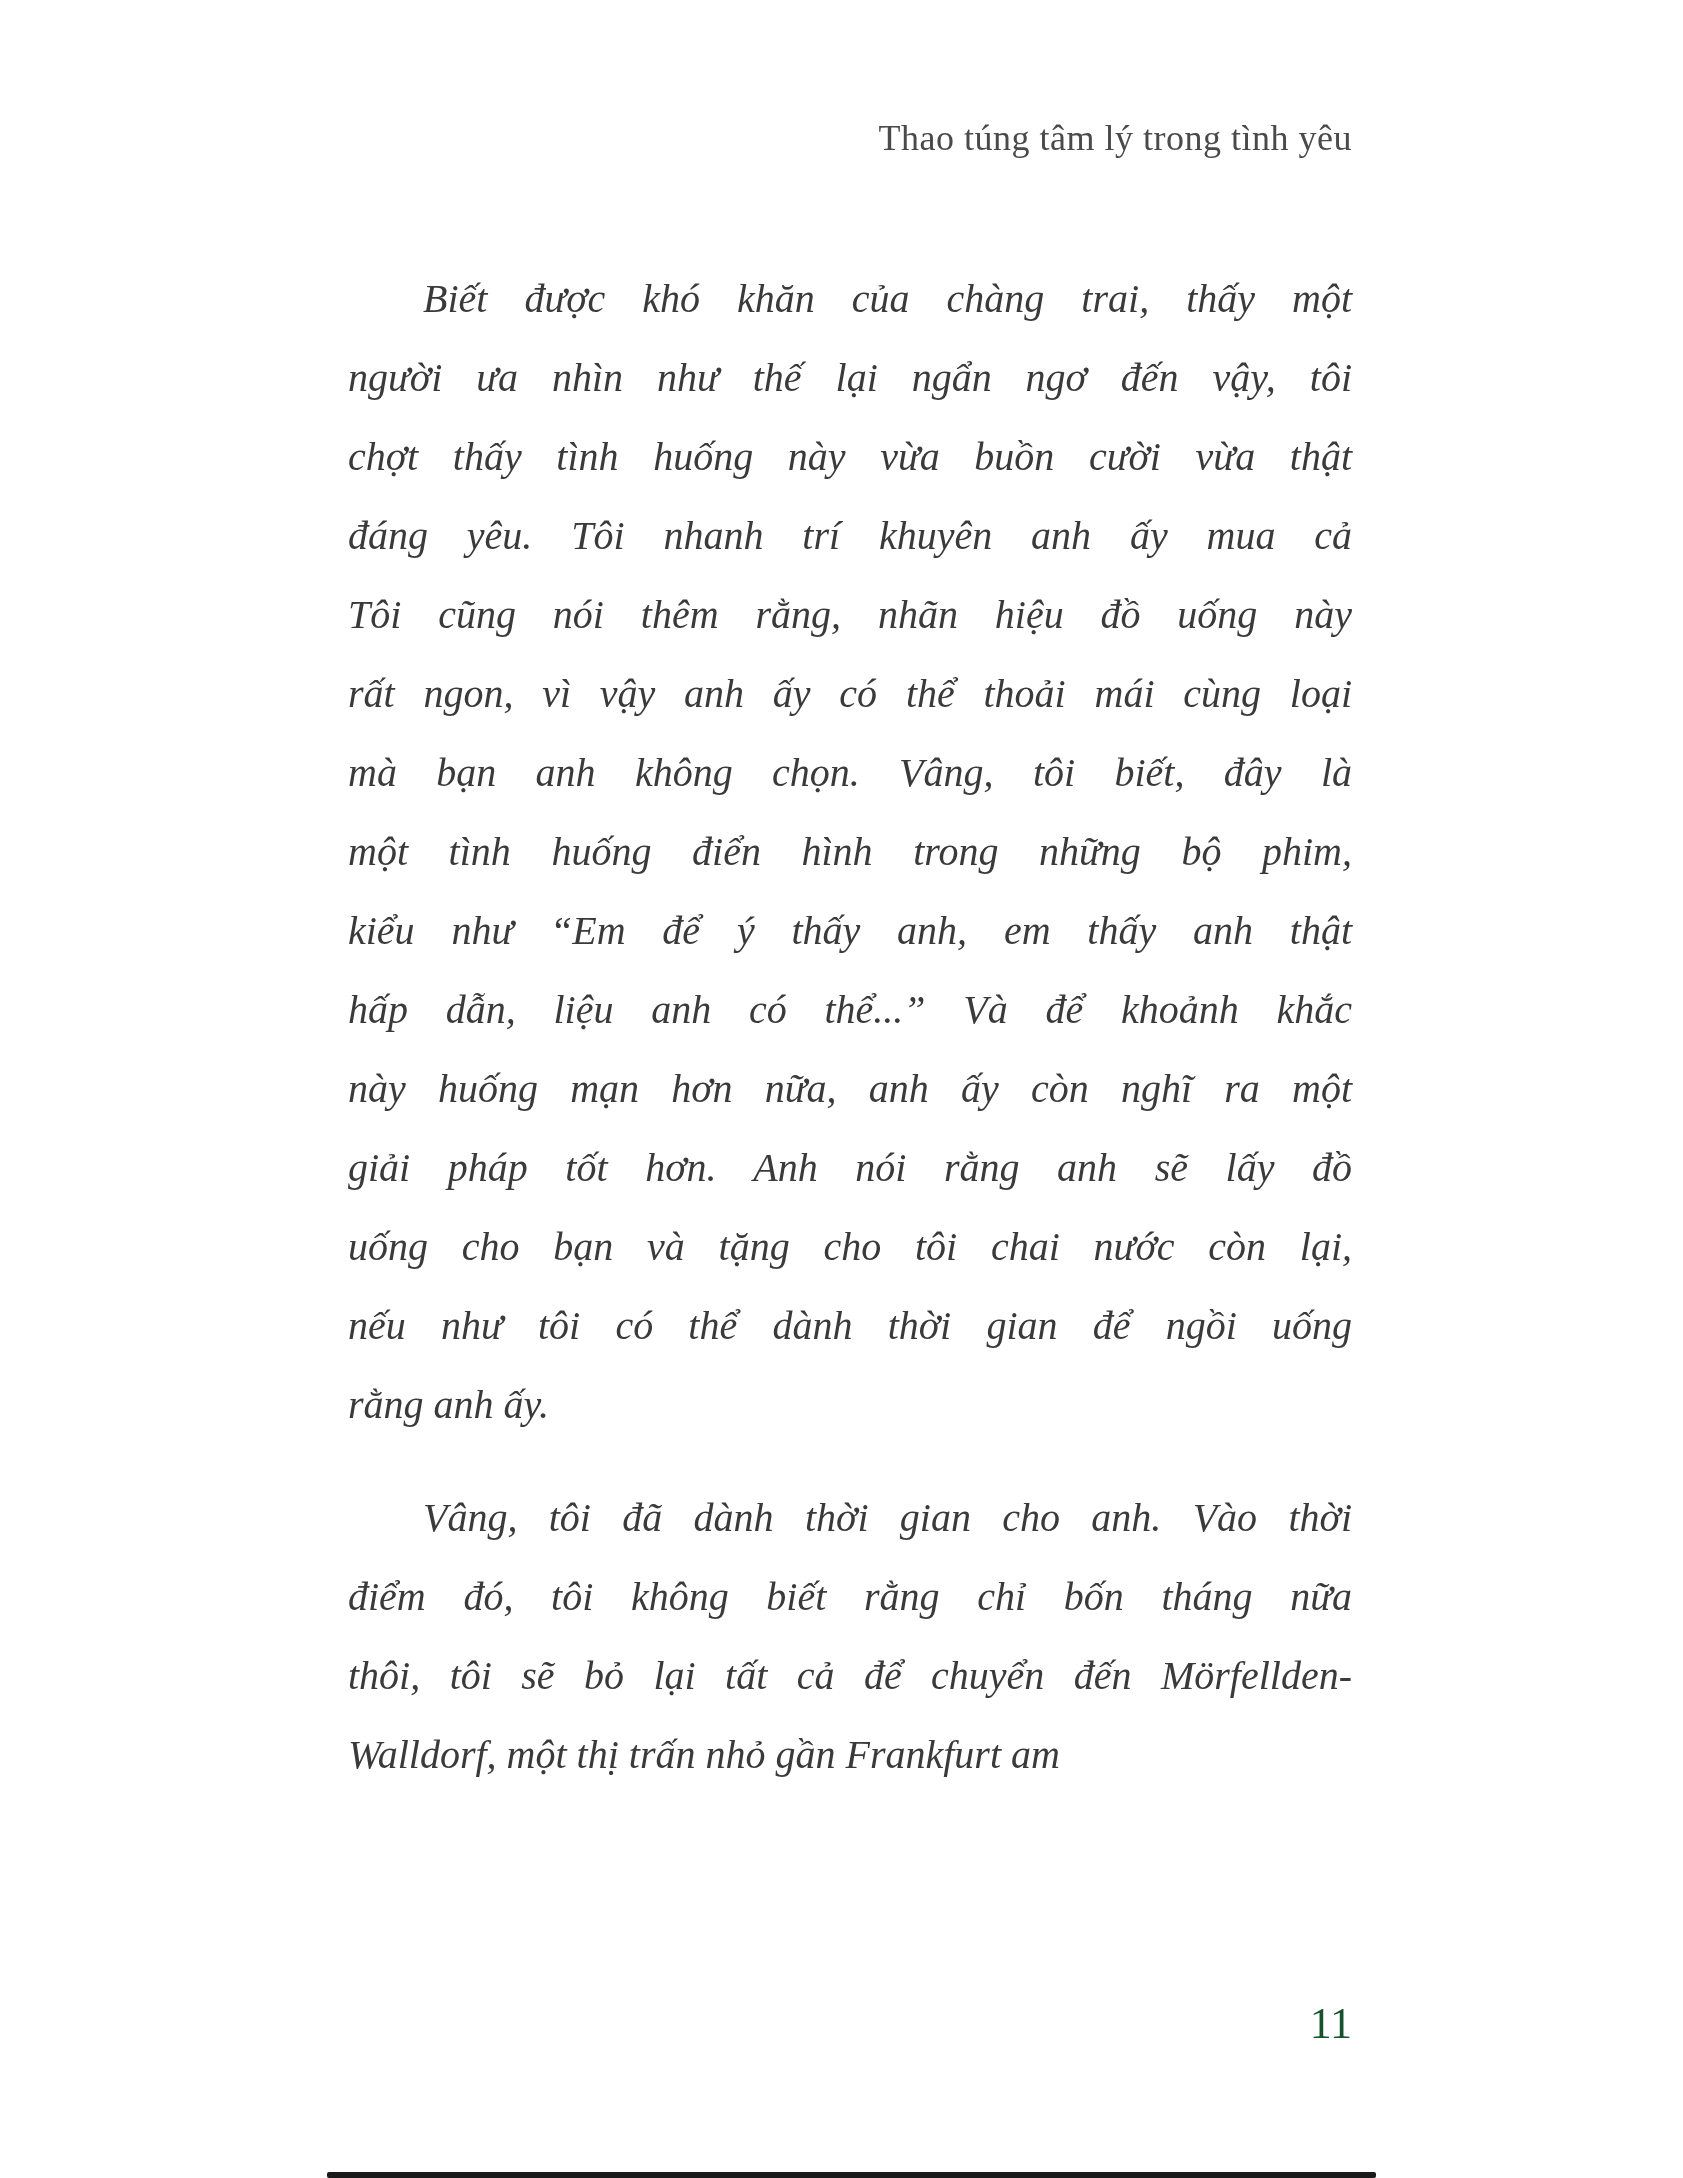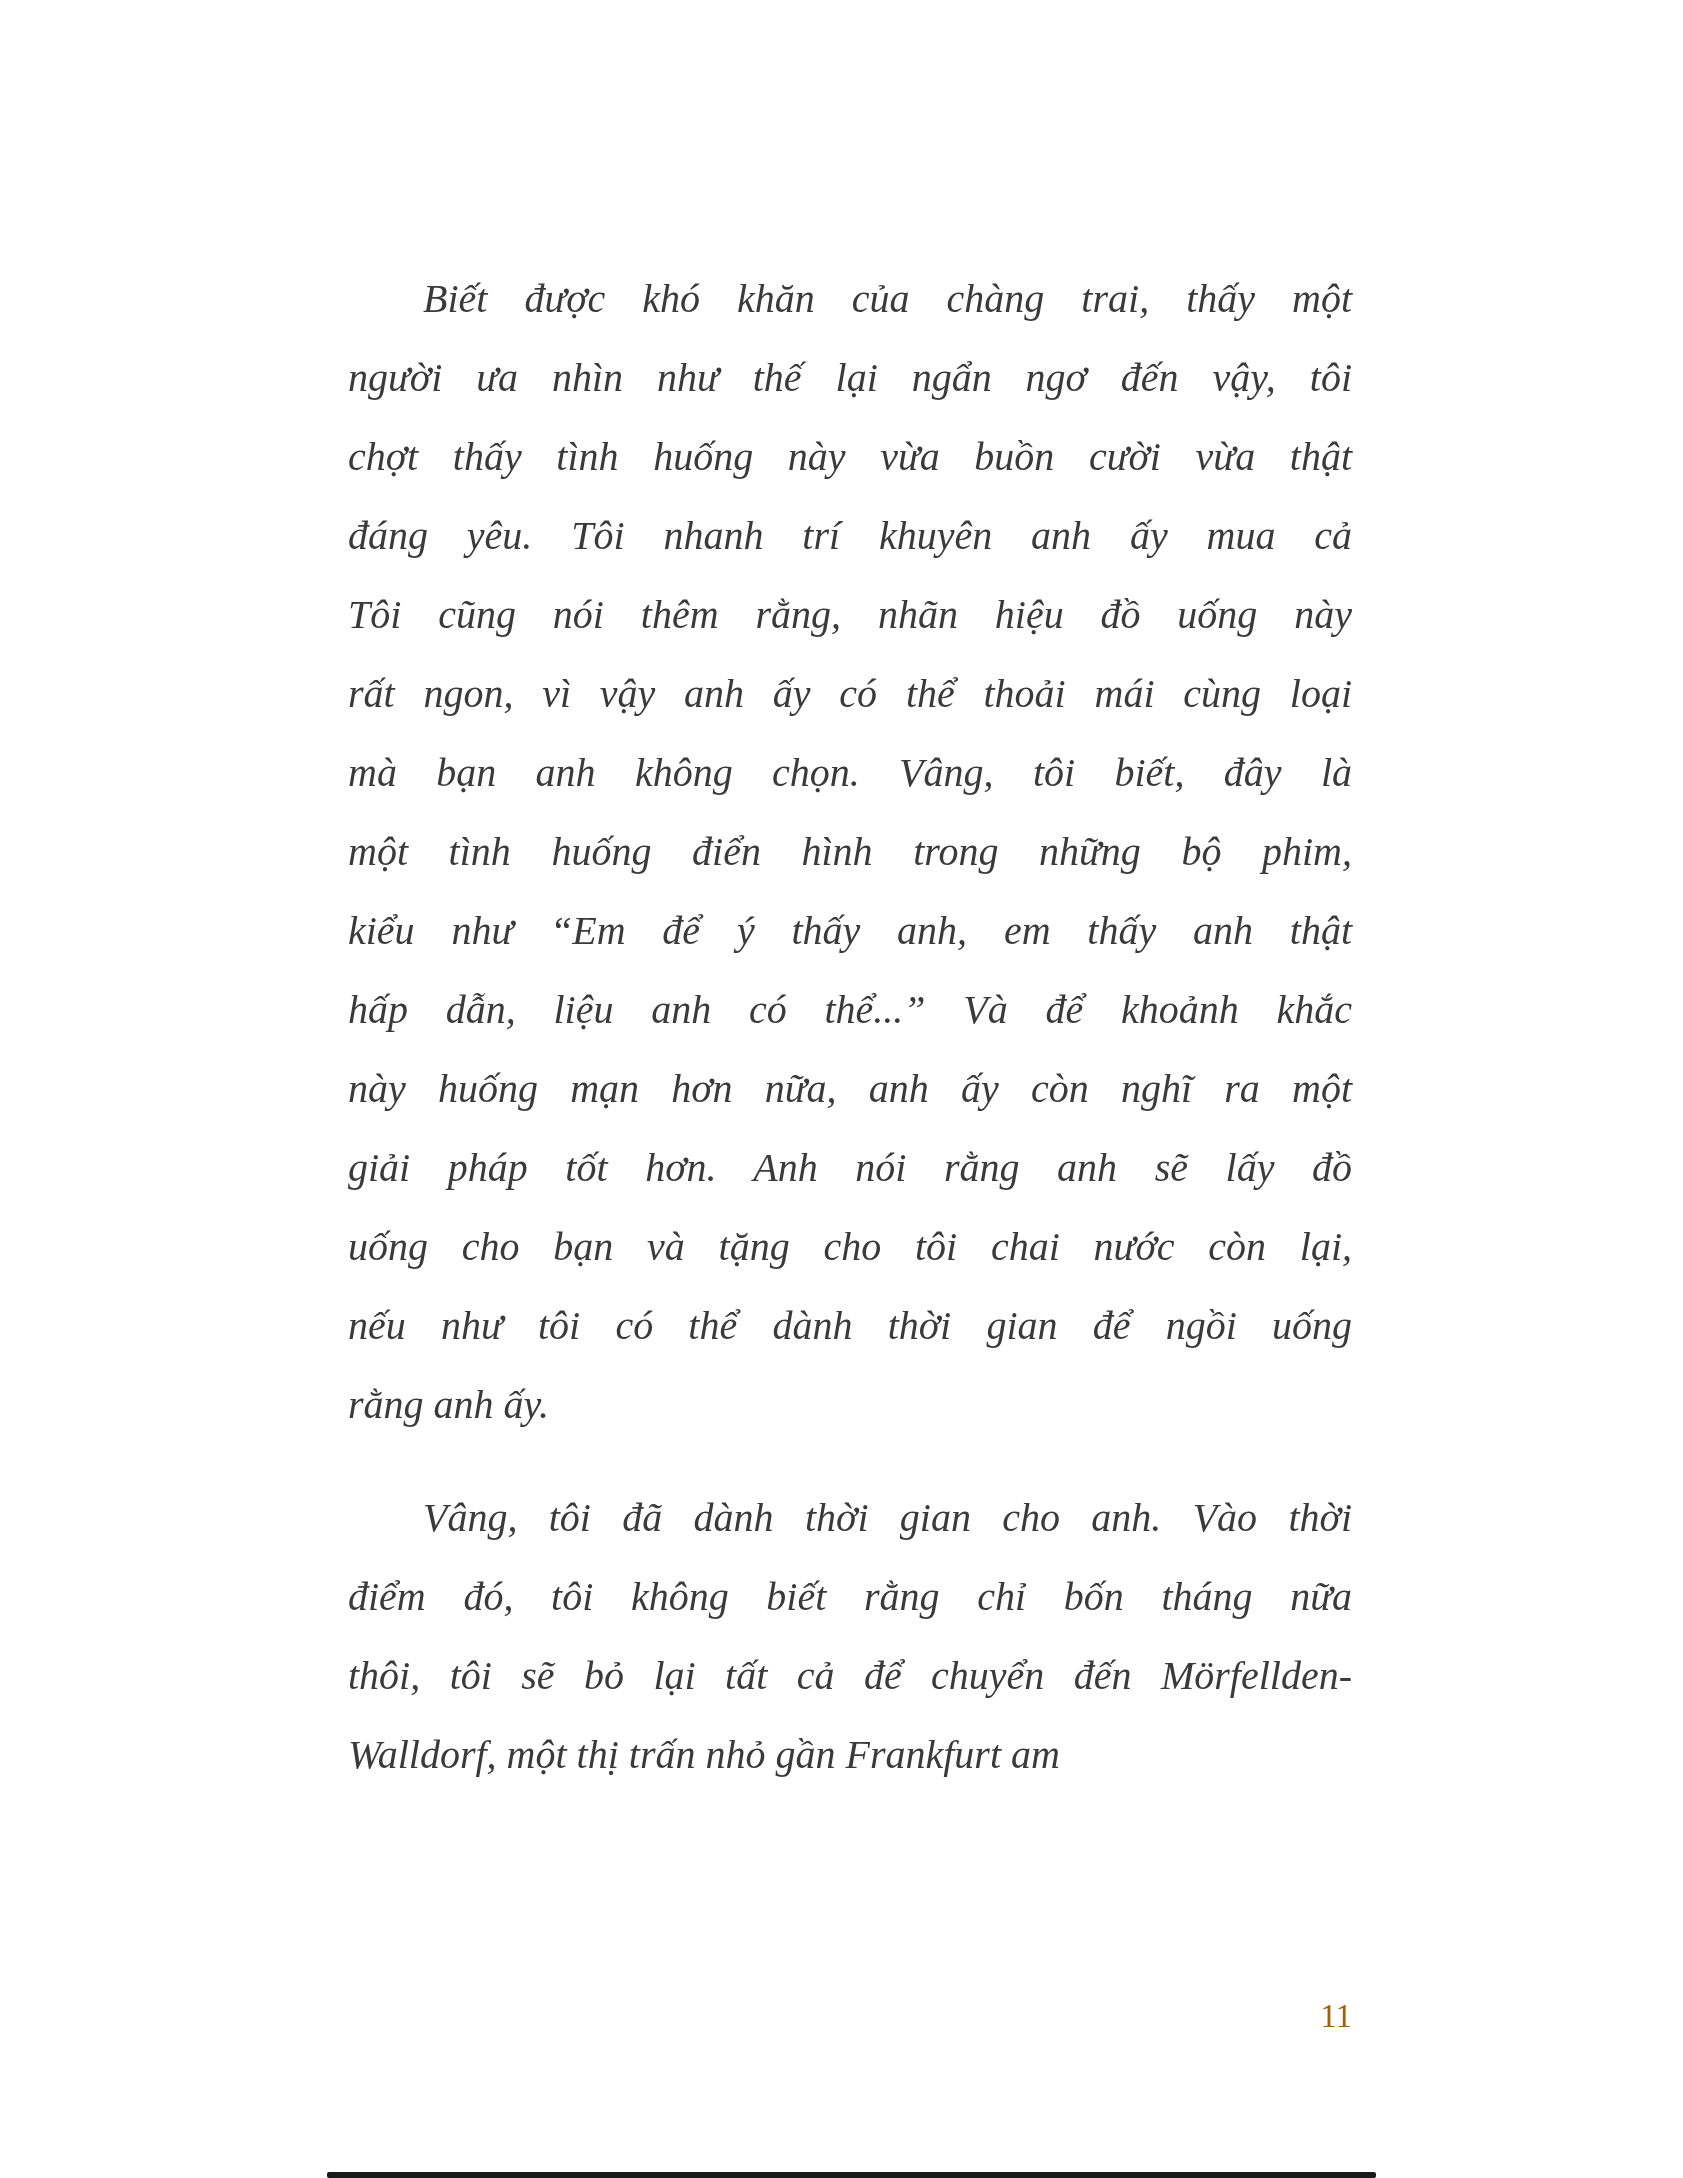--- a/index.html
+++ b/index.html
@@ -49,37 +49,38 @@
   .line.last {
     text-align-last: left;
     -moz-text-align-last: left;
   }
   .page-number {
     position: absolute;
     top: 1998px;
     left: 348px;
     width: 1004px;
     text-align: right;
-    font-size: 33px;
-    color: #a16207;
+    font-size: 44px;
+    color: #14532d;
   }
   .page-edge-shadow {
     position: absolute;
     bottom: 0;
     left: 327px;
     width: 1049px;
     height: 6px;
     background: #1a1a1a;
     border-radius: 2px;
   }
 </style>
 </head>
 <body>
 
 <div class="page">
+  <div class="running-head">Thao túng tâm lý trong tình yêu</div>
 
   <div class="body-text">
       <div class="paragraph">
         <div class="line first">Biết được khó khăn của chàng trai, thấy một</div>
         <div class="line">người ưa nhìn như thế lại ngẩn ngơ đến vậy, tôi</div>
         <div class="line">chợt thấy tình huống này vừa buồn cười vừa thật</div>
         <div class="line">đáng yêu. Tôi nhanh trí khuyên anh ấy mua cả</div>
         <div class="line">Tôi cũng nói thêm rằng, nhãn hiệu đồ uống này</div>
         <div class="line">rất ngon, vì vậy anh ấy có thể thoải mái cùng loại</div>
         <div class="line">mà bạn anh không chọn. Vâng, tôi biết, đây là</div>

